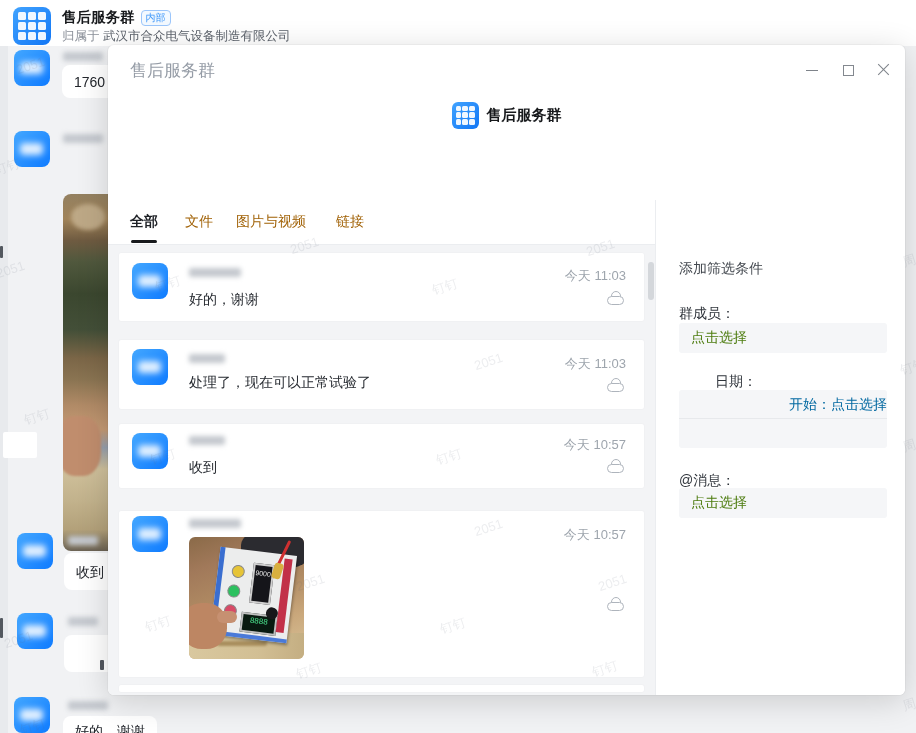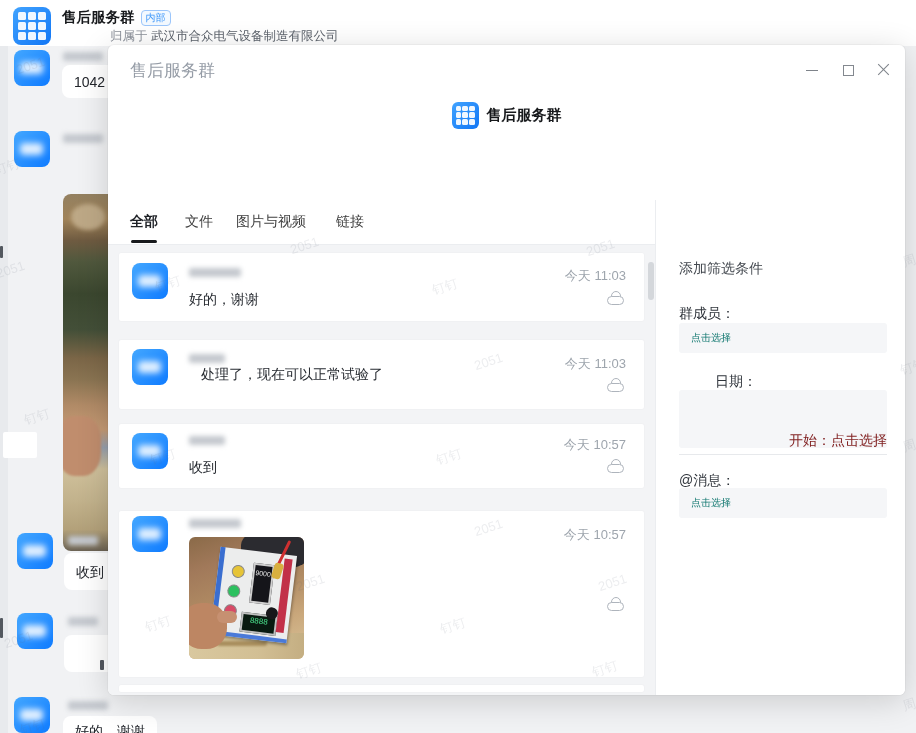--- a/index.html
+++ b/index.html
@@ -7,21 +7,21 @@
   .stage{position:relative;width:916px;height:733px;overflow:hidden;}
 
   
   .app-header{position:absolute;left:0;top:0;width:916px;height:46px;background:#fff;z-index:1;}
   .grid-avatar{background:linear-gradient(135deg,#41a3ff,#1176f5);display:grid;grid-template-columns:repeat(3,1fr);}
   .grid-avatar i{background:rgba(255,255,255,.93);border-radius:1.5px;display:block;}
   .av38{position:absolute;left:13px;top:7px;width:38px;height:38px;border-radius:8px;gap:2px;padding:5px;box-sizing:border-box;}
   .ah-row1{position:absolute;left:62px;top:8px;display:flex;align-items:center;gap:6px;}
   .ah-title{font-size:14.5px;font-weight:bold;color:#17191c;}
   .badge{font-size:10px;color:#3e97f9;border:1px solid #9cc6fb;background:#f3f9ff;border-radius:4px;padding:1px 4px;line-height:12px;}
-  .ah-row2{position:absolute;left:62px;top:28px;font-size:12.5px;color:#8b9099;margin-left:48px;}
+  .ah-row2{position:absolute;left:62px;top:28px;font-size:12.5px;color:#8b9099;}
   .ah-row2 .company{color:#5d636c;}
 
   
   .bg-chat{position:absolute;left:0;top:46px;width:916px;height:687px;background:#f1f2f4;z-index:0;}
   .bg-strip{position:absolute;left:0;top:0;width:8px;height:687px;background:#e8eaed;}
   .chat-avatar{position:absolute;width:36px;height:36px;border-radius:8px;background:linear-gradient(135deg,#43a7ff,#0f7bff);overflow:hidden;}
   .chat-avatar::after{content:"";position:absolute;left:18%;top:32%;width:62%;height:36%;background:rgba(255,255,255,.85);border-radius:4px;filter:blur(3px);}
   .name-blur{position:absolute;height:9px;background:#c4c8ce;border-radius:2px;filter:blur(2.5px);}
   .bubble{position:absolute;background:#fff;border-radius:8px;overflow:hidden;font-size:14px;color:#23262c;}
   .bubble .bt{position:absolute;left:12px;white-space:nowrap;}
@@ -50,21 +50,21 @@
   .modal-group{position:absolute;left:0;top:55px;width:797px;height:30px;display:flex;justify-content:center;align-items:center;gap:8px;}
   .av27{width:27px;height:27px;border-radius:6px;gap:1.5px;padding:4px;box-sizing:border-box;}
   .modal-group b{font-size:15px;color:#17191c;}
   .searchbar{position:absolute;left:14px;top:105px;width:769px;height:33px;background:#f4f5f7;border-radius:4px;display:flex;align-items:center;gap:10px;padding-left:12px;box-sizing:border-box;}
   .search-icon{position:relative;width:13px;height:13px;display:inline-block;}
   .search-icon::before{content:"";position:absolute;left:0;top:0;width:8px;height:8px;border:1.5px solid #9aa1a9;border-radius:50%;}
   .search-icon::after{content:"";position:absolute;left:9px;top:10px;width:5px;height:1.5px;background:#9aa1a9;transform:rotate(45deg);}
   .searchbar .ph{font-size:14px;color:#b9bec5;}
 
   .tabs{position:absolute;left:0;top:160px;width:547px;height:39px;border-bottom:1px solid #ebedf0;}
-  .tab{position:absolute;top:8px;font-size:14px;color:#404040;cursor:pointer;}
+  .tab{position:absolute;top:8px;font-size:14px;color:#a16207;cursor:pointer;}
   .tab.active{color:#1f2227;font-weight:bold;}
   .tab .underline{position:absolute;left:1px;top:27px;width:26px;height:3px;background:#17191c;border-radius:2px;display:block;}
 
   .list{position:absolute;left:0;top:200px;width:547px;height:450px;background:#f3f4f6;border-radius:0 0 0 6px;overflow:hidden;}
   .card{position:absolute;left:10px;width:527px;background:#fff;border:1px solid #f0f1f3;border-radius:3px;box-sizing:border-box;}
   .card .chat-avatar{left:13px;}
   .msg-text{position:absolute;left:70px;font-size:14px;color:#262a30;white-space:nowrap;}
   .msg-time{position:absolute;right:18px;font-size:13px;color:#9ea5ad;}
   .cloud{position:absolute;right:20px;width:17px;height:11px;}
   .cloud::before{content:"";position:absolute;left:4px;top:-3px;width:8px;height:8px;border:1.4px solid #aeb4bc;border-radius:50%;background:#fff;}
@@ -90,37 +90,37 @@
   .p-hand{position:absolute;left:-8px;top:66px;width:46px;height:46px;background:#bd8663;border-radius:45%;}
   .p-finger{position:absolute;left:28px;top:74px;width:20px;height:12px;background:#c69071;border-radius:6px;}
   .p-plank{position:absolute;left:0;top:96px;width:115px;height:26px;background:linear-gradient(92deg,#d9c89f,#d2bf94 60%,#c4ae82);}
   .p-smudge{position:absolute;left:28px;top:104px;width:50px;height:5px;background:#a98f5e;border-radius:3px;filter:blur(1px);}
 
   
   .sidebar{position:absolute;left:548px;top:155px;width:249px;height:495px;background:#fff;border-radius:0 0 6px 0;text-align:right;}
   .f-title{position:absolute;left:23px;top:60px;font-size:14px;color:#43484f;}
   .f-label{position:absolute;left:23px;font-size:14px;color:#2f343b;}
   .f-input{position:absolute;left:23px;width:208px;height:30px;background:#f5f6f8;border-radius:3px;display:flex;align-items:center;padding-left:12px;box-sizing:border-box;cursor:pointer;}
-  .f-input span{font-size:10px;color:#0f766e;}
+  .f-input span{font-size:14px;color:#4d7c0f;}
   .f-datebox{position:absolute;left:23px;width:208px;height:58px;background:#f5f6f8;border-radius:3px;box-sizing:border-box;}
-  .f-daterow{height:28px;line-height:28px;padding-left:12px;font-size:14px;color:#7f1d1d;cursor:pointer;margin-top:36px;}
+  .f-daterow{height:28px;line-height:28px;padding-left:12px;font-size:14px;color:#0369a1;cursor:pointer;}
   .f-dsep{height:1px;background:#e7e9ec;margin:0;}
 </style>
 </head>
 <body>
 
 <div class="stage">
 
   <div class="bg-chat">
     <div class="bg-strip"></div>
 
     <div class="chat-avatar" style="left:14px;top:4px;"></div>
     <div class="name-blur" style="left:63px;top:6px;width:40px;"></div>
     <div class="bubble" style="left:62px;top:19px;width:56px;height:33px;">
-      <span class="bt" style="top:9px;">1042</span>
+      <span class="bt" style="top:9px;">1760</span>
     </div>
 
     <div class="chat-avatar" style="left:14px;top:85px;"></div>
     <div class="name-blur" style="left:63px;top:88px;width:40px;"></div>
     <div class="bg-photo">
       <div class="rock"></div>
       <div class="arm"></div>
     </div>
     <div class="white-patch"></div>
 
@@ -222,21 +222,21 @@
         <div class="chat-avatar" style="top:10px;"></div>
         <div class="name-blur" style="left:70px;top:15px;width:52px;"></div>
         <div class="msg-text" style="top:38px;">好的，谢谢</div>
         <div class="msg-time" style="top:14px;">今天 11:03</div>
         <span class="cloud" style="top:41px;"></span>
       </div>
 
       <div class="card" style="top:94px;height:71px;">
         <div class="chat-avatar" style="top:9px;"></div>
         <div class="name-blur" style="left:70px;top:14px;width:36px;"></div>
-        <div class="msg-text" style="top:26px;margin-left:12px;">处理了，现在可以正常试验了</div>
+        <div class="msg-text" style="top:34px;">处理了，现在可以正常试验了</div>
         <div class="msg-time" style="top:15px;">今天 11:03</div>
         <span class="cloud" style="top:41px;"></span>
       </div>
 
       <div class="card" style="top:178px;height:66px;">
         <div class="chat-avatar" style="top:9px;"></div>
         <div class="name-blur" style="left:70px;top:12px;width:36px;"></div>
         <div class="msg-text" style="top:35px;">收到</div>
         <div class="msg-time" style="top:12px;">今天 10:57</div>
         <span class="cloud" style="top:38px;"></span>

